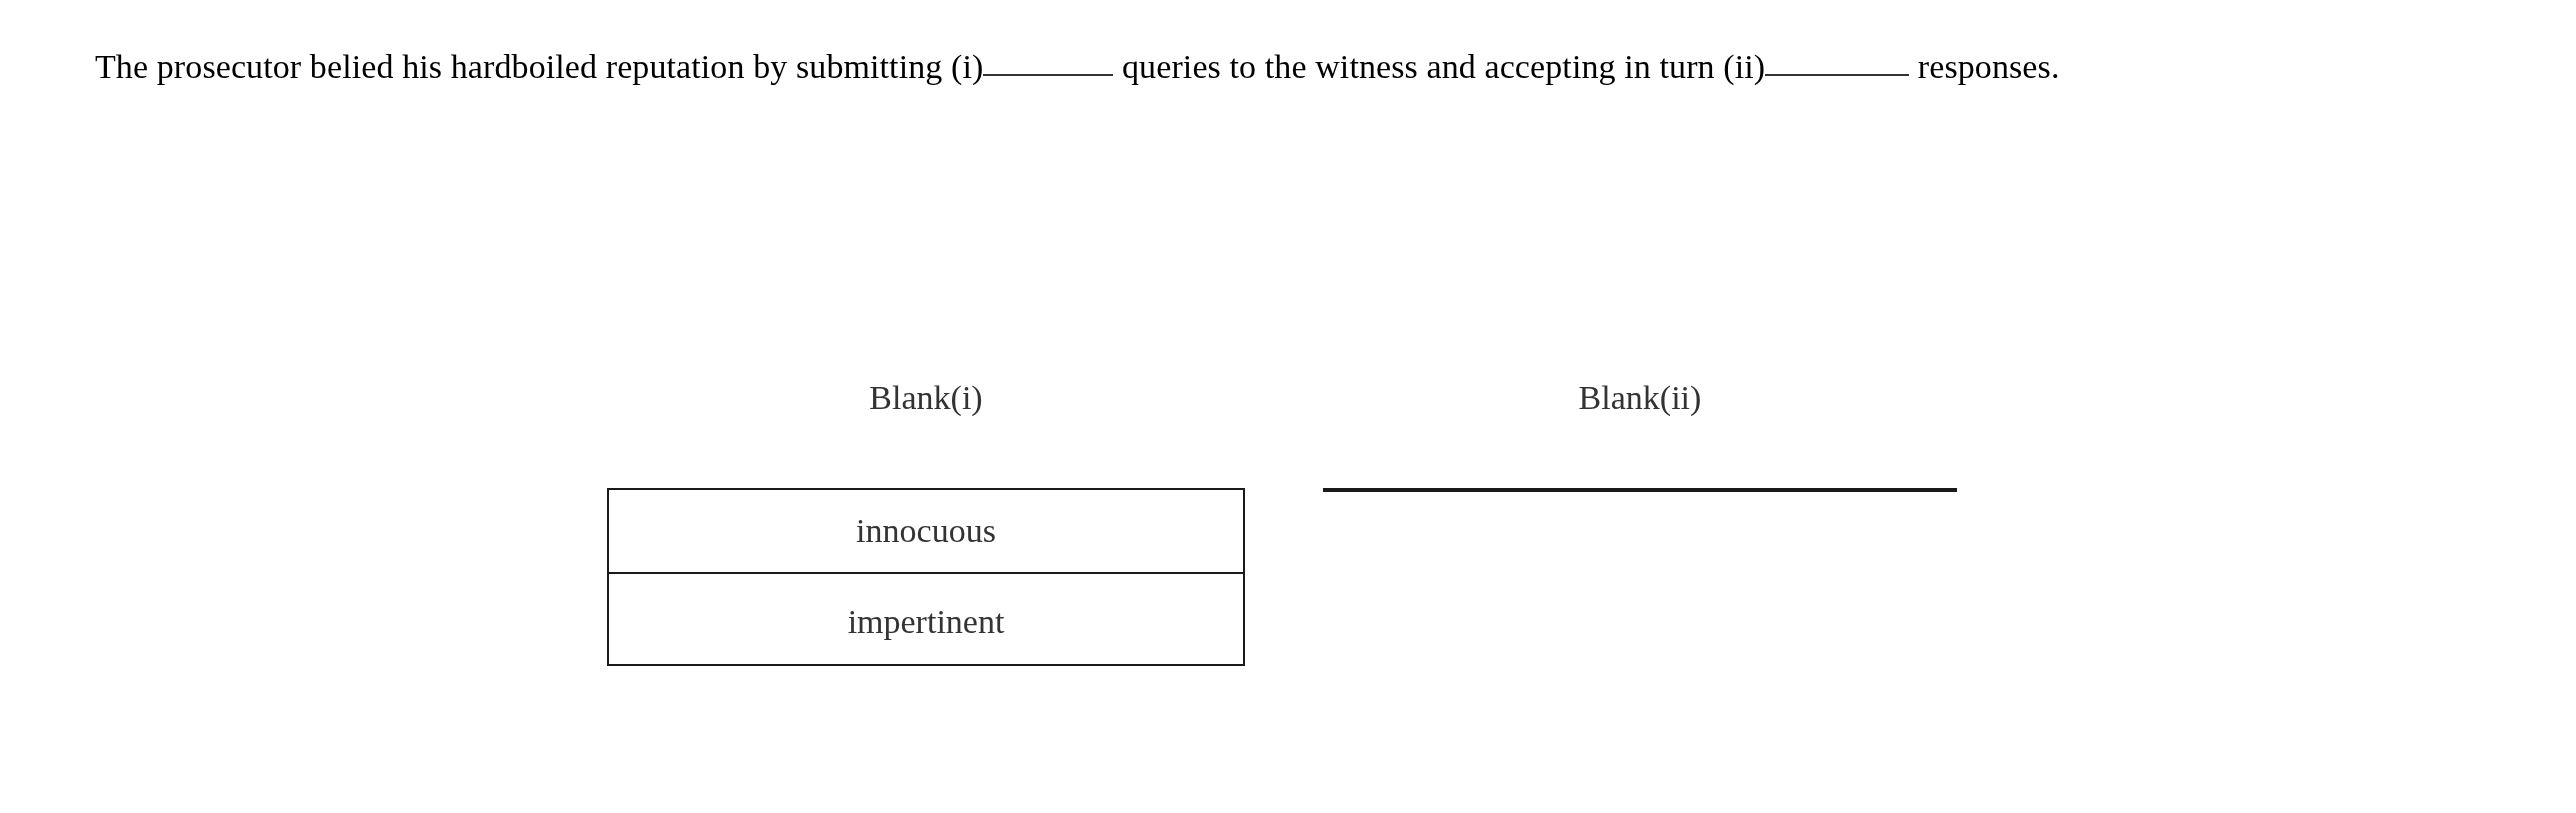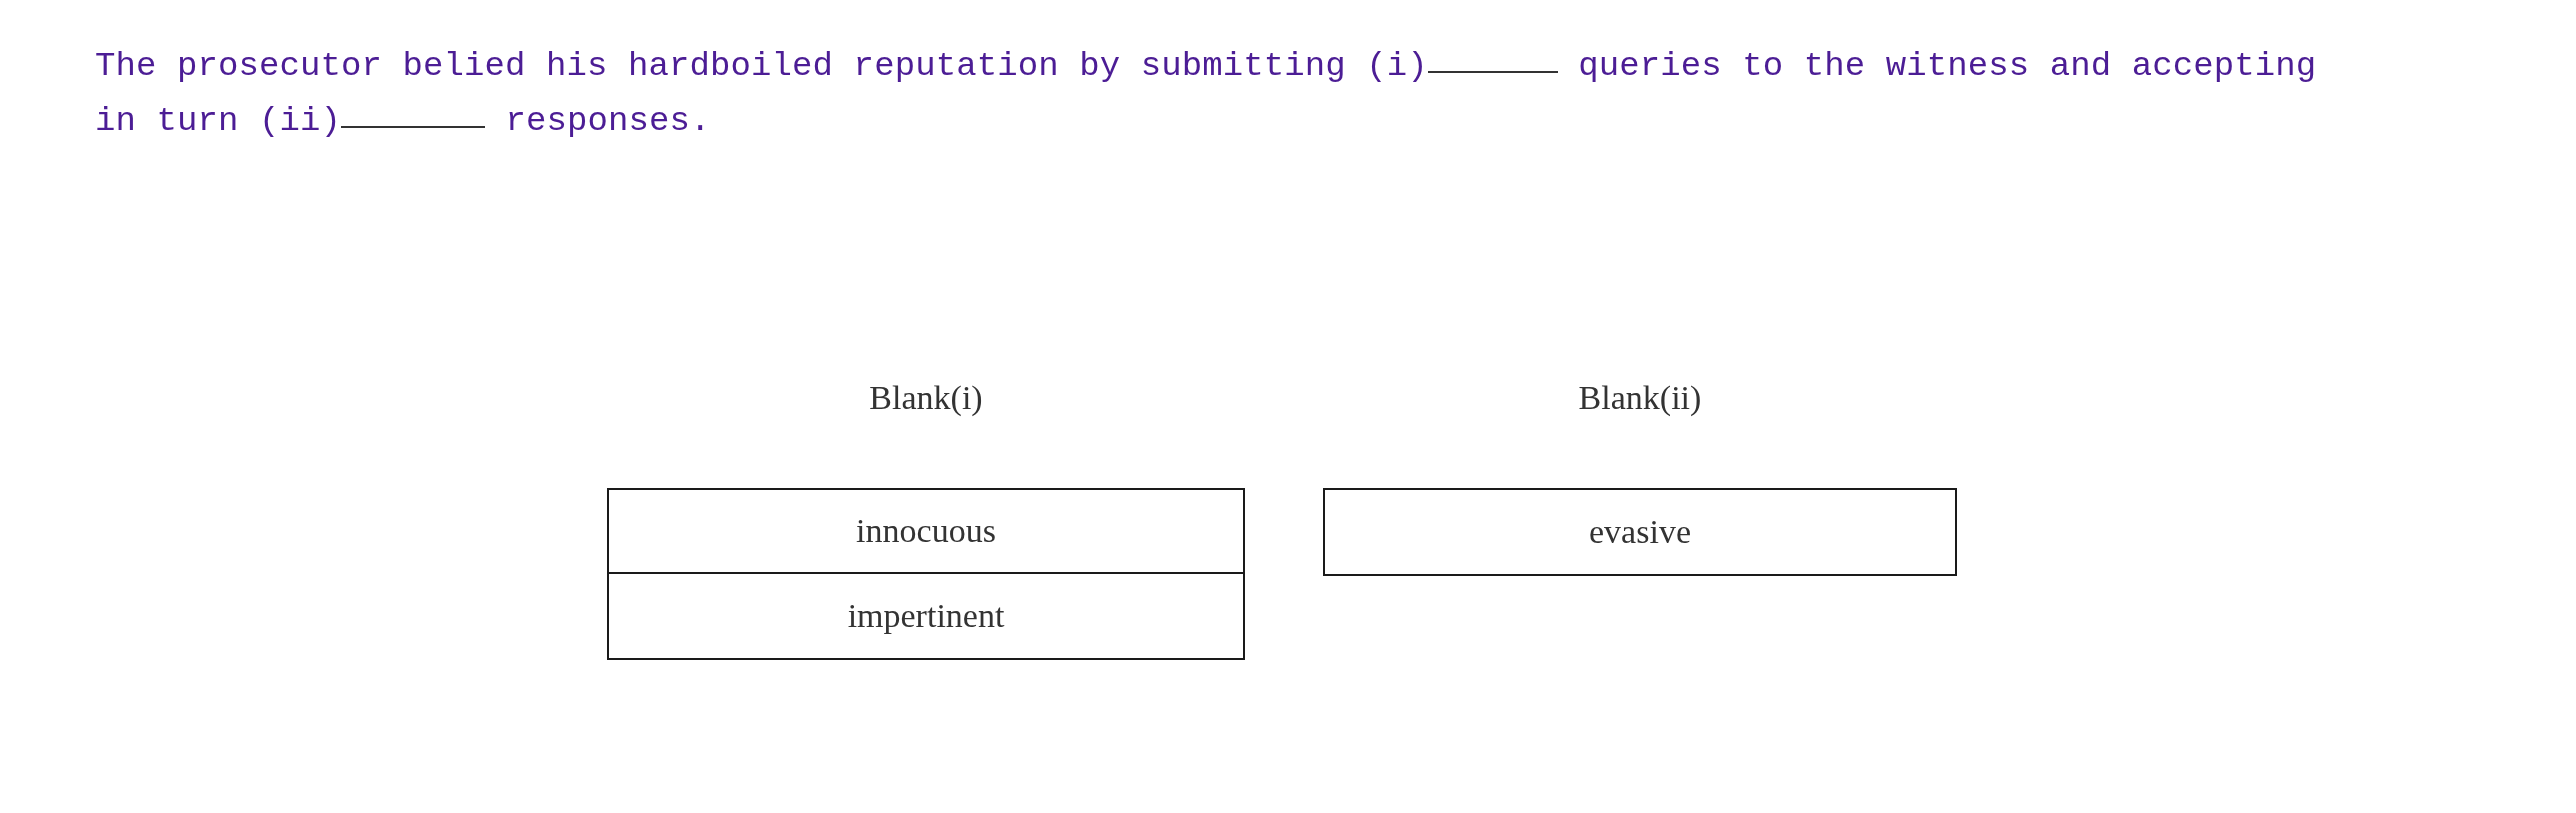--- a/index.html
+++ b/index.html
@@ -19,23 +19,22 @@
   }
 
   
   .prompt {
     position: absolute;
     left: 95px;
     top: 39px;
     width: 2264px;
     font-size: 34px;
     line-height: 1.62;
-    color: #4c1d95;
+    color: #000000;
     letter-spacing: 0.1px;
-    font-family: Liberation Mono, monospace;
   }
 
   .blank-rule {
     display: inline-block;
     border-bottom: 2.5px solid #333333;
     vertical-align: baseline;
     position: relative;
     top: -1.6px;
   }
   .blank-rule.b1 { width: 130px; }
@@ -82,38 +81,38 @@
     border-bottom: 2.5px solid #1a1a1a;
     display: flex;
     align-items: center;
     justify-content: center;
     font-size: 34px;
     color: #333333;
     background: #ffffff;
   }
   .choice-row:last-child {
     border-bottom: none;
+    margin-top: 6px;
   }
 </style>
 </head>
 <body>
 
 <div class="prompt"><span>The prosecutor belied his hardboiled reputation by submitting (i)</span><span class="blank-rule b1"></span><span> queries to the witness and accepting in turn (ii)</span><span class="blank-rule b2"></span><span> responses.</span></div>
 
 <div class="answer-area">
 
   <div class="col col-1">
     <div class="col-header">Blank(i)</div>
     <div class="choice-box">
       <div class="choice-row">innocuous</div>
       <div class="choice-row">impertinent</div>
     </div>
   </div>
 
   <div class="col col-2">
     <div class="col-header">Blank(ii)</div>
     <div class="choice-box">
-      <div class="choice-row">evasive</div>
     </div>
   </div>
 
 </div>
 
 
 </body></html>

